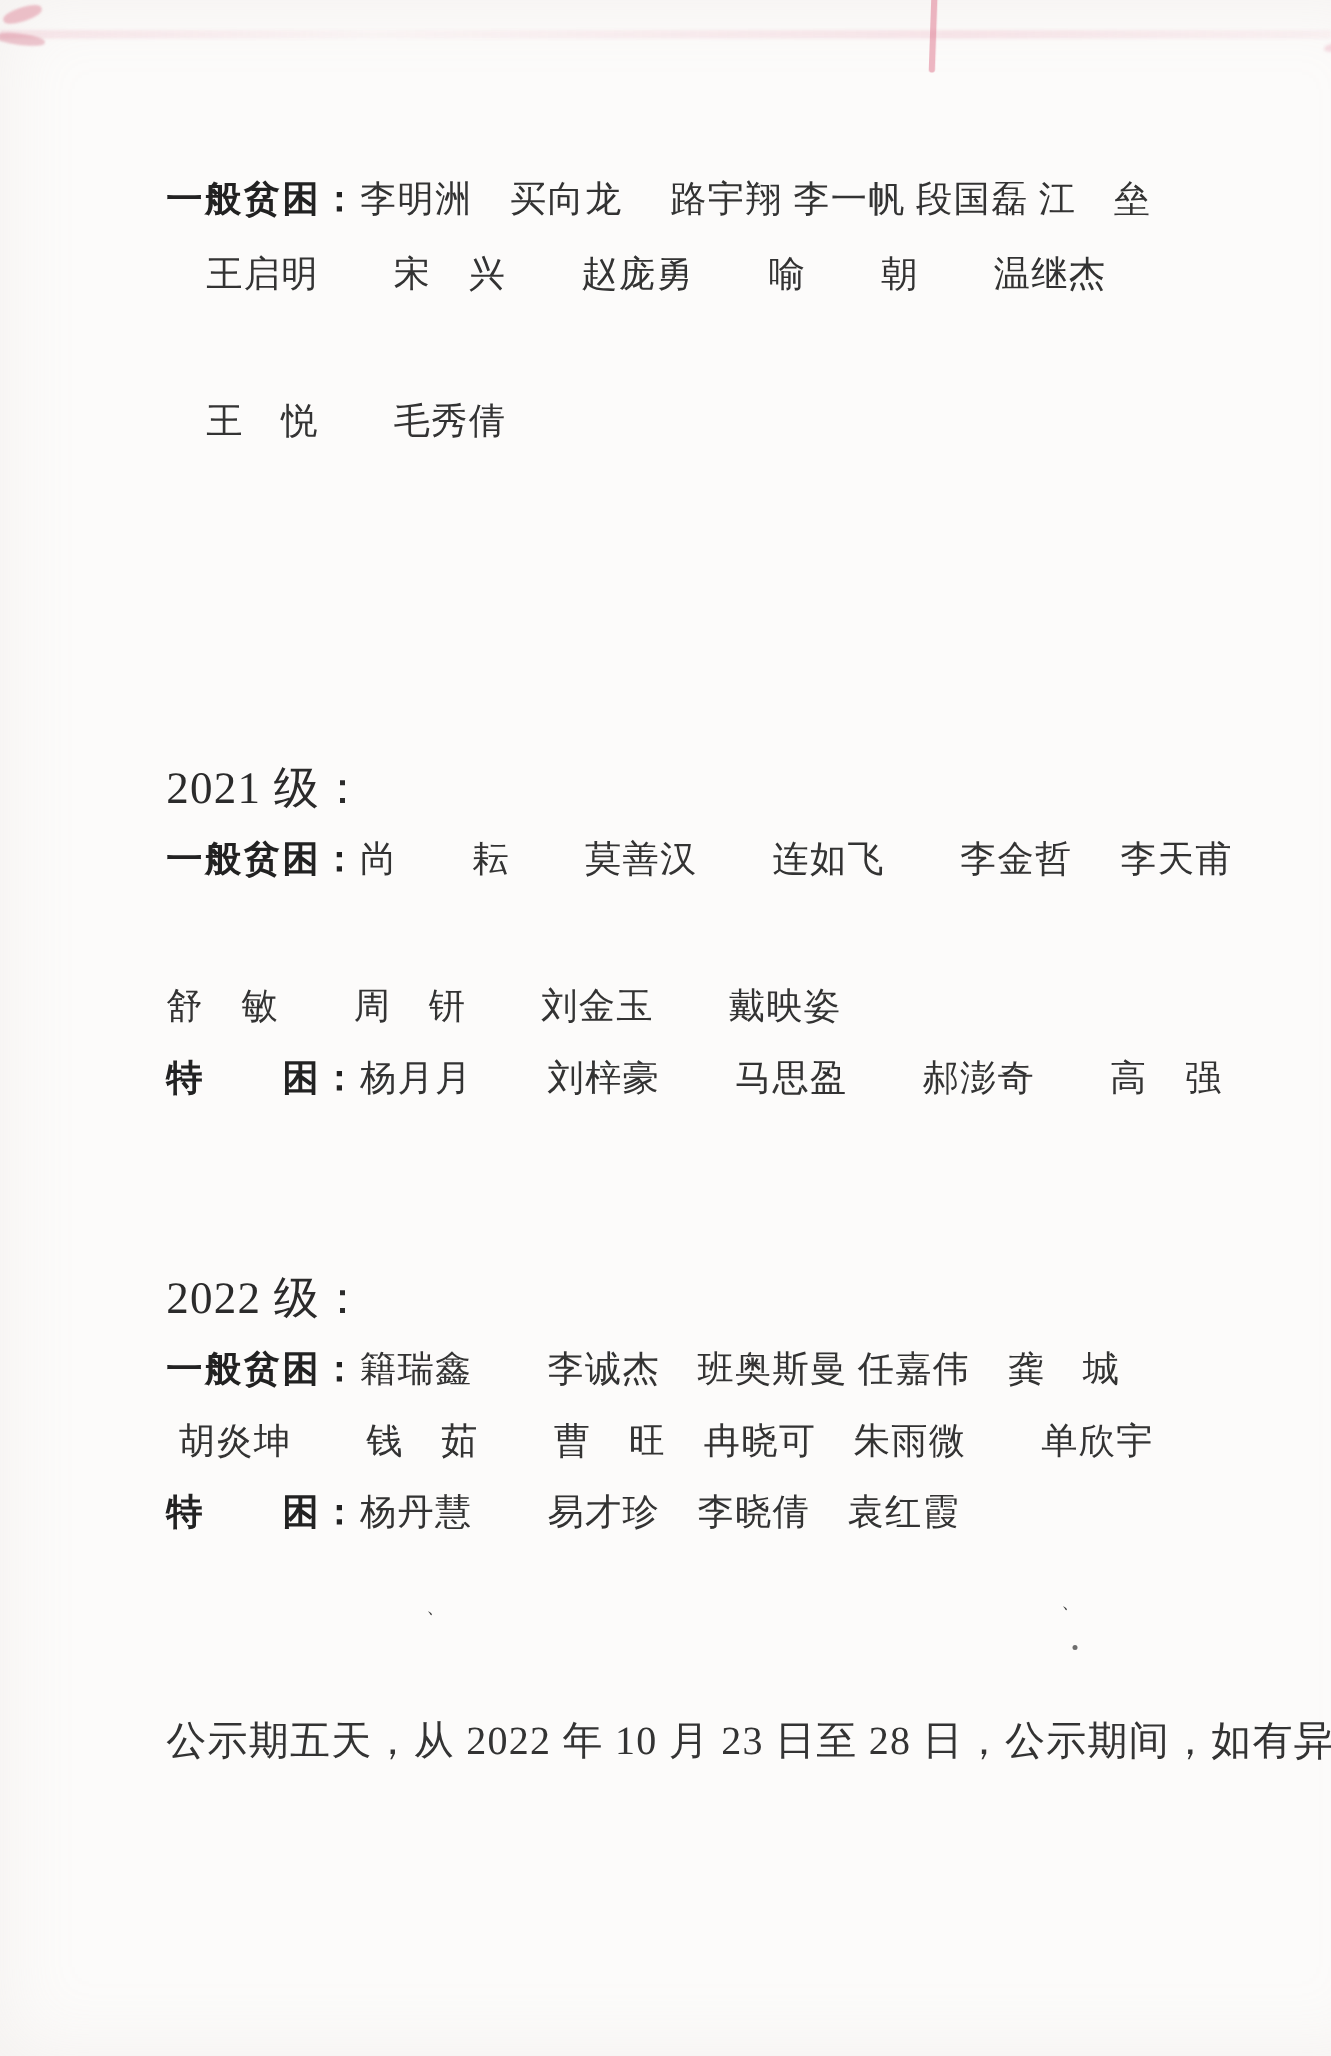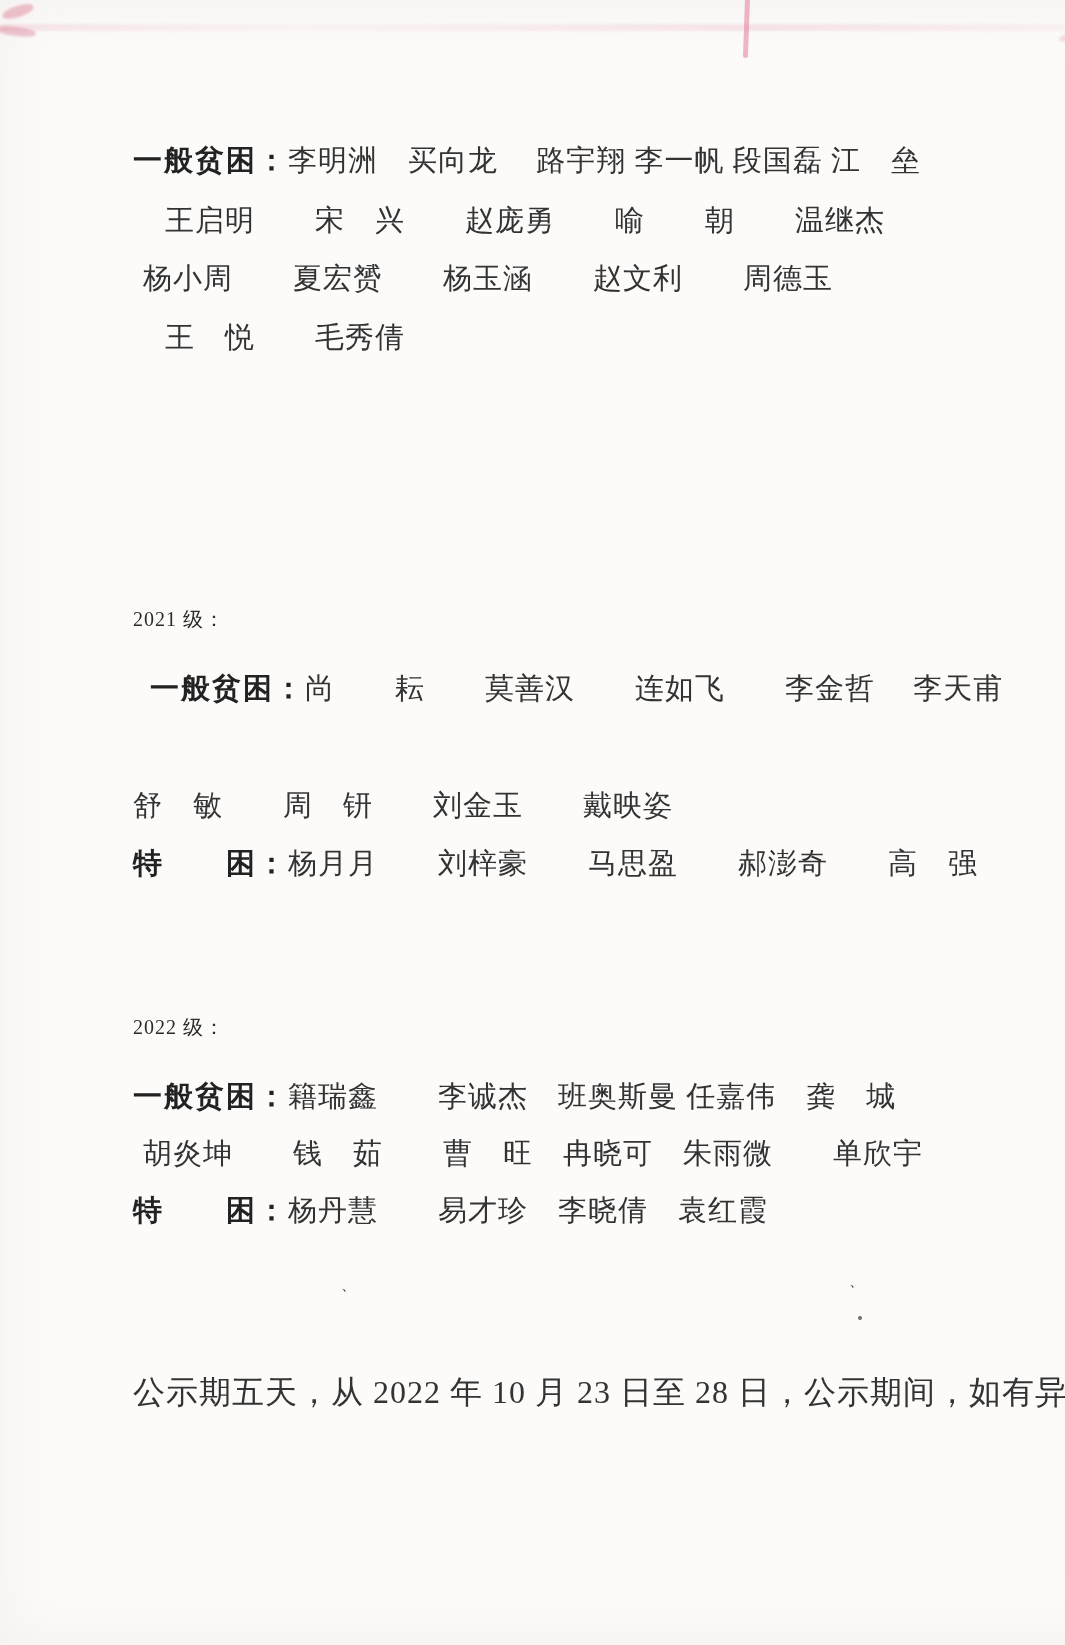--- a/index.html
+++ b/index.html
@@ -25,21 +25,21 @@
     letter-spacing:1px;
     color:#333;
   }
   .row .lbl{
     font-weight:700;
     color:#222;
     letter-spacing:2px;
   }
   .heading{
     position:absolute;
-    font-size:20px;
+    font-size:36px;
     white-space:pre;
     letter-spacing:1px;
     color:#2b2b2b;
   }
   .footer-line{
     position:absolute;
     font-size:32px;
     white-space:pre;
     letter-spacing:1px;
     color:#333;
@@ -62,25 +62,24 @@
 <div class="page">
 
   <div class="art art-topband"></div>
   <div class="art art-stroke1"></div>
   <div class="art art-stroke2"></div>
   <div class="art art-vline"></div>
   <div class="art art-topright"></div>
 
   <div class="row" style="left:133px;top:140px"><span class="lbl">一般贫困：</span><span>李明洲　买向龙　 路宇翔 李一帆 段国磊 江　垒</span></div>
   <div class="row" style="left:165px;top:200px"><span>王启明　　宋　兴　　赵庞勇　　喻　　朝　　温继杰</span></div>
-  <div class="row" style="left:143px;top:258px"><span>杨小周　　夏宏赟　　杨玉涵　　赵文利　　周德玉</span></div>
   <div class="row" style="left:165px;top:317px"><span>王　悦　　毛秀倩</span></div>
 
   <div class="heading" style="left:133px;top:606px">2021 级：</div>
-  <div class="row" style="left:150px;top:668px"><span class="lbl">一般贫困：</span><span>尚　　耘　　莫善汉　　连如飞　　李金哲　 李天甫</span></div>
+  <div class="row" style="left:133px;top:668px"><span class="lbl">一般贫困：</span><span>尚　　耘　　莫善汉　　连如飞　　李金哲　 李天甫</span></div>
   <div class="row" style="left:133px;top:785px"><span>舒　敏　　周　钘　　刘金玉　　戴映姿</span></div>
   <div class="row" style="left:133px;top:843px"><span class="lbl">特　　困：</span><span>杨月月　　刘梓豪　　马思盈　　郝澎奇　　高　强</span></div>
 
   <div class="heading" style="left:133px;top:1014px">2022 级：</div>
   <div class="row" style="left:133px;top:1076px"><span class="lbl">一般贫困：</span><span>籍瑞鑫　　李诚杰　班奥斯曼 任嘉伟　龚　城</span></div>
   <div class="row" style="left:143px;top:1133px"><span>胡炎坤　　钱　茹　　曹　旺　冉晓可　朱雨微　　单欣宇</span></div>
   <div class="row" style="left:133px;top:1190px"><span class="lbl">特　　困：</span><span>杨丹慧　　易才珍　李晓倩　袁红霞</span></div>
 
   <div class="mark" style="left:341px;top:1276px">、</div>
   <div class="mark" style="left:849px;top:1272px">、</div>

